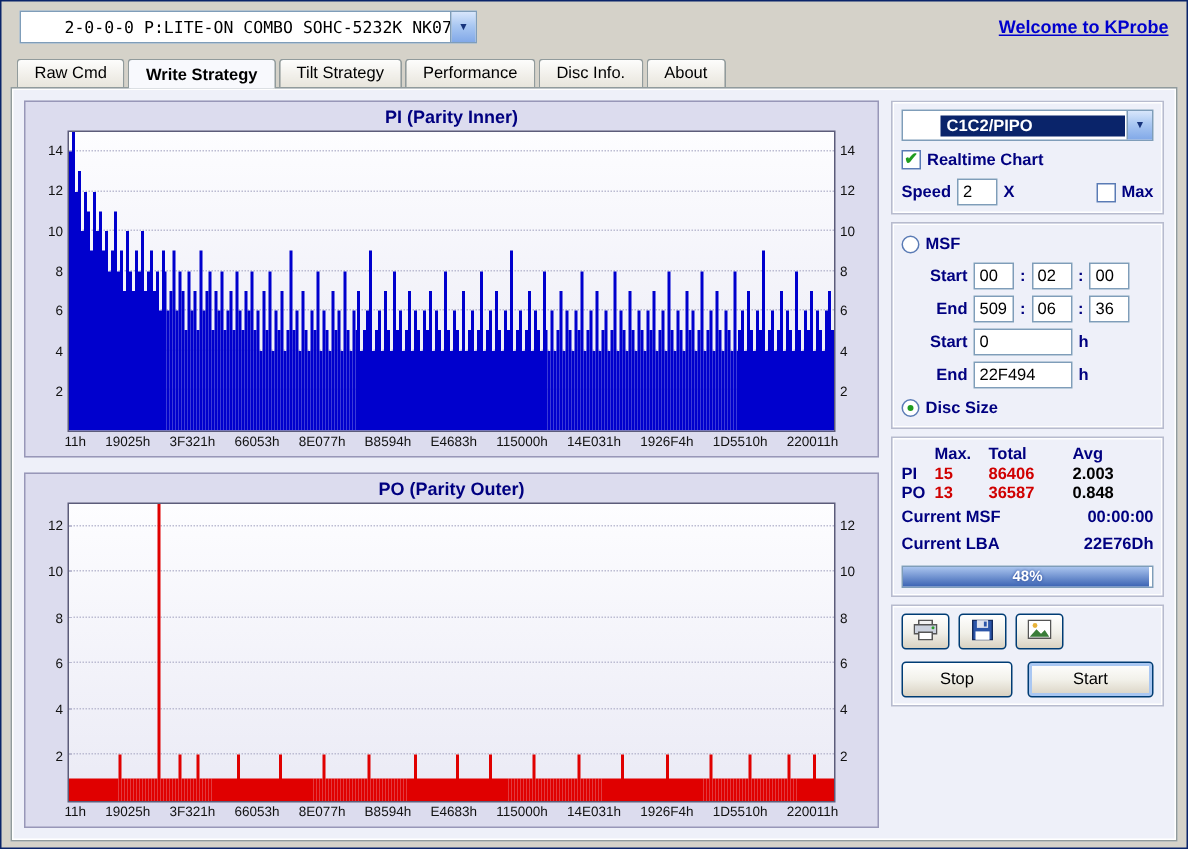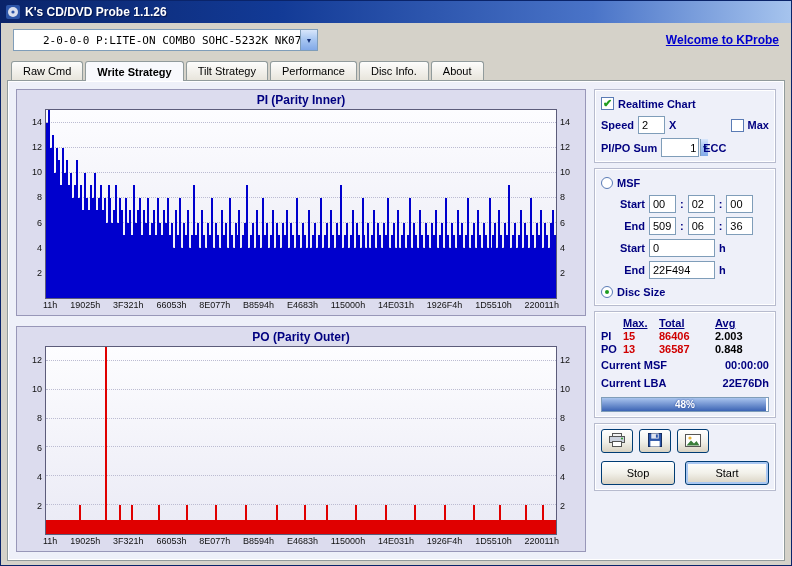--- a/index.html
+++ b/index.html
@@ -54,21 +54,21 @@
   .mini-text{flex:1;padding:0 4px;color:#000;font-weight:normal;}
   .cb{width:13px;height:13px;background:#fff;border:1px solid #5a7bb5;display:inline-flex;align-items:center;
     justify-content:center;font-size:11px;line-height:11px;color:#1f9c1f;flex:0 0 13px;cursor:default;}
   .radio{width:12px;height:12px;border-radius:50%;background:#fff;border:1px solid #5a7bb5;position:relative;flex:0 0 12px;cursor:default;}
   .radio.sel::after{content:'';position:absolute;left:3px;top:3px;right:3px;bottom:3px;border-radius:50%;background:#1f9c1f;}
   .edit{background:#fff;border:1px solid #7f9db9;height:18px;padding:1px 3px;font:11px "Liberation Sans",sans-serif;color:#000;}
   .w26{width:27px;} .w64{width:66px;}
   .lbl30{display:inline-block;width:30px;text-align:right;}
   .indent{margin-left:14px;}
   .stats{display:grid;grid-template-columns:22px 36px 56px 46px;row-gap:1px;color:#000080;font-weight:bold;}
-  .stats .hdr{text-decoration:underline;}
+  .stats .hdr{}
   .stats .red{color:#d00000;}
   .stats .blk{color:#000;}
   .cur-row{display:flex;justify-content:space-between;color:#000080;font-weight:bold;min-height:14px;}
   .progress{height:15px;border:1px solid #7f9db9;background:#fff;position:relative;margin-top:2px;}
   .progress-fill{position:absolute;left:0;top:0;bottom:0;background:linear-gradient(#a9c4ee,#3c64b4);}
   .progress-text{position:absolute;left:0;right:0;top:0;bottom:0;text-align:center;font-size:10px;font-weight:bold;
     color:#ffffff;line-height:13px;text-shadow:0 0 2px #1c3d94;}
   .ibtn-row{display:flex;gap:6px;}
   .ibtn{width:32px;height:24px;border:1px solid #003c74;border-radius:3px;cursor:default;
     background:linear-gradient(#ffffff,#f0efe8 55%,#d9d2c2);display:flex;align-items:center;justify-content:center;}
@@ -81,30 +81,20 @@
   
   .statusbar{flex:0 0 22px;background:#d5d2c9;padding:2px 3px;border-top:1px solid #fff;}
   .status-inner{height:100%;border:1px solid;border-color:#9a968c #ffffff #ffffff #9a968c;
     display:flex;align-items:center;padding:0 5px;font-weight:bold;}
 </style>
 </head>
 <body>
 
 <div class="window">
 
-  <div class="titlebar">
-    <span class="app-icon">
-      <svg width="14" height="14" viewBox="0 0 14 14">
-        <rect x="0" y="0" width="14" height="14" rx="2" fill="#2c55a8"></rect>
-        <circle cx="7" cy="7" r="5" fill="#d9dfee"></circle>
-        <circle cx="7" cy="7" r="1.6" fill="#2c55a8"></circle>
-      </svg>
-    </span>
-    <span class="title-text">K's CD/DVD Probe 1.1.26</span>
-  </div>
 
   <div class="toolbar">
     <div class="combo device-combo">
       <span class="combo-text">2-0-0-0 P:LITE-ON COMBO SOHC-5232K NK07</span>
       <span class="xp-arrow">▼</span>
     </div>
     <a class="kprobe-link">Welcome to KProbe</a>
   </div>
 
   <div class="tabstrip">
@@ -719,39 +709,35 @@
             <span>1926F4h</span>
             <span>1D5510h</span>
             <span>220011h</span>
           </div>
       </div>
     </div>
 
     <div class="side">
 
       <div class="group">
+        <div class="combo sel-combo">
+          <span class="sel-text">C1C2/PIPO</span>
+          <span class="xp-arrow">▼</span>
+        </div>
         <div class="row">
           <span class="cb">✔</span>
           <span>Realtime Chart</span>
         </div>
         <div class="row">
           <span>Speed</span>
           <input class="edit w26" value="2" style="">
           <span>X</span>
           <span style="flex:1"></span>
           <span class="cb"></span>
           <span>Max</span>
-        </div>
-        <div class="row">
-          <span>PI/PO Sum</span>
-          <span class="combo mini-combo">
-            <span class="mini-text">1</span>
-            <span class="xp-arrow">▼</span>
-          </span>
-          <span>ECC</span>
         </div>
       </div>
 
       <div class="group">
         <div class="row">
           <span class="radio"></span>
           <span>MSF</span>
         </div>
         <div class="row indent">
           <span class="lbl30">Start</span>

